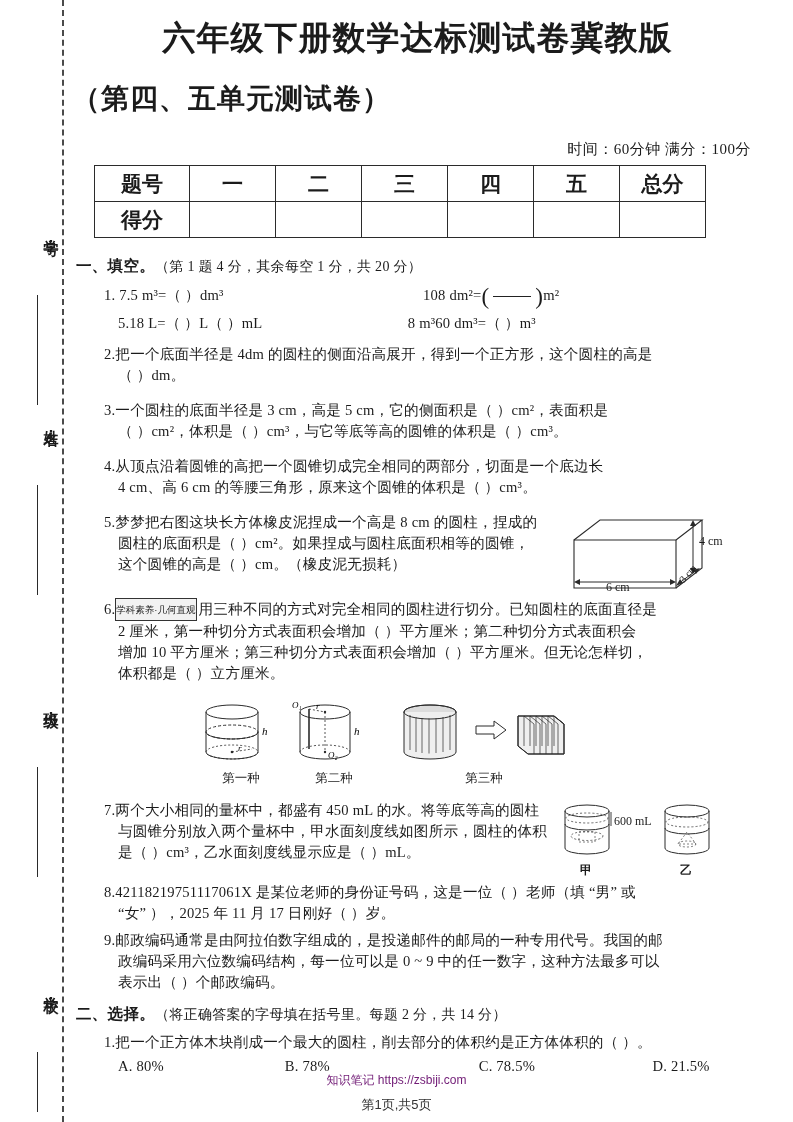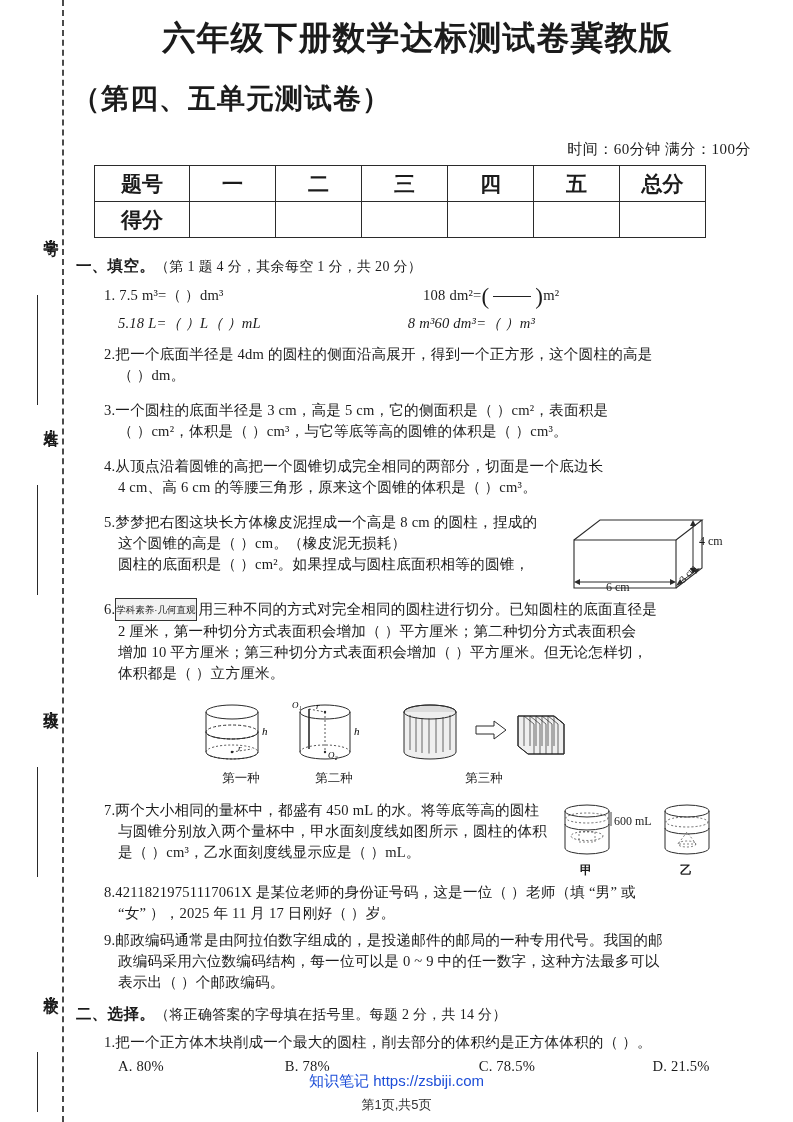--- a/index.html
+++ b/index.html
@@ -81,21 +81,21 @@
   .fig{position:absolute;}
   .caption{
     text-align:center;font-size:12.5px;margin-top:2px;
     font-family:"Liberation Serif","DejaVu Serif",serif;
   }
   .dimlabel{position:absolute;font-size:12px;}
 
   
   .watermark{
     position:absolute;left:0;right:0;top:1072px;text-align:center;
-    font-size:15px;color:#1d4ed8;
+    font-size:12px;color:#701a75;
     font-family:"Liberation Sans","DejaVu Sans",sans-serif;
   }
   .pagenum{
     position:absolute;left:0;right:0;top:1096px;text-align:center;
     font-size:13px;color:#333;
     font-family:"Liberation Sans","DejaVu Sans",sans-serif;
   }
 </style>
 </head>
 <body>
@@ -145,21 +145,21 @@
 
   <div class="sec" style="top:256px;">
     <span>一、填空。</span><span class="note">（第 1 题 4 分，其余每空 1 分，共 20 分）</span>
   </div>
 
   <div class="q" style="top:285px;left:104px;">
     <span>1.</span>
     <span style="display:inline-block;width:300px;">7.5 m³=（          ）dm³</span>
     <span>108 dm²=</span><span class="bigparen">(</span><span class="frac"><span class="bar"></span></span><span class="bigparen">)</span><span>m²</span>
   </div>
-  <div class="q" style="top:313px;left:118px;font-style:italic;">
+  <div class="q" style="top:313px;left:118px;">
     <span style="display:inline-block;width:286px;">5.18 L=（        ）L（        ）mL</span>
     <span>8 m³60 dm³=（        ）m³</span>
   </div>
 
   <div class="q" style="top:344px;left:104px;width:630px;">
     <span>2.</span><span>把一个底面半径是 4dm 的圆柱的侧面沿高展开，得到一个正方形，这个圆柱的高是</span>
     <span class="ind" style="margin-left:14px;">（          ）dm。</span>
   </div>
 
   <div class="q" style="top:400px;left:104px;width:640px;">
@@ -167,22 +167,22 @@
     <span class="ind" style="margin-left:14px;">（          ）cm²，体积是（          ）cm³，与它等底等高的圆锥的体积是（          ）cm³。</span>
   </div>
 
   <div class="q" style="top:456px;left:104px;width:640px;">
     <span>4.</span><span>从顶点沿着圆锥的高把一个圆锥切成完全相同的两部分，切面是一个底边长</span>
     <span class="ind" style="margin-left:14px;">4 cm、高 6 cm 的等腰三角形，原来这个圆锥的体积是（          ）cm³。</span>
   </div>
 
   <div class="q" style="top:512px;left:104px;width:455px;">
     <span>5.</span><span>梦梦把右图这块长方体橡皮泥捏成一个高是 8 cm 的圆柱，捏成的</span>
+    <span class="ind" style="margin-left:14px;">圆柱的底面积是（       ）cm²。如果捏成与圆柱底面积相等的圆锥，</span>
     <span class="ind" style="margin-left:14px;">这个圆锥的高是（       ）cm。（橡皮泥无损耗）</span>
-    <span class="ind" style="margin-left:14px;">圆柱的底面积是（       ）cm²。如果捏成与圆柱底面积相等的圆锥，</span>
   </div>
 
   <div class="fig" style="left:566px;top:512px;width:170px;height:85px;">
     <svg width="170" height="85" viewBox="0 0 170 85">
       <polygon points="8,28 110,28 110,76 8,76" fill="none" stroke="#2b2b2b" stroke-width="1.1"></polygon>
       <polyline points="8,28 34,8 136,8 110,28" fill="none" stroke="#2b2b2b" stroke-width="1.1"></polyline>
       <polyline points="136,8 136,56 110,76" fill="none" stroke="#2b2b2b" stroke-width="1.1"></polyline>
 
       <line x1="127" y1="10" x2="127" y2="60" stroke="#2b2b2b" stroke-width="1"></line>
       <polygon points="127,8 124,14 130,14" fill="#2b2b2b"></polygon>

